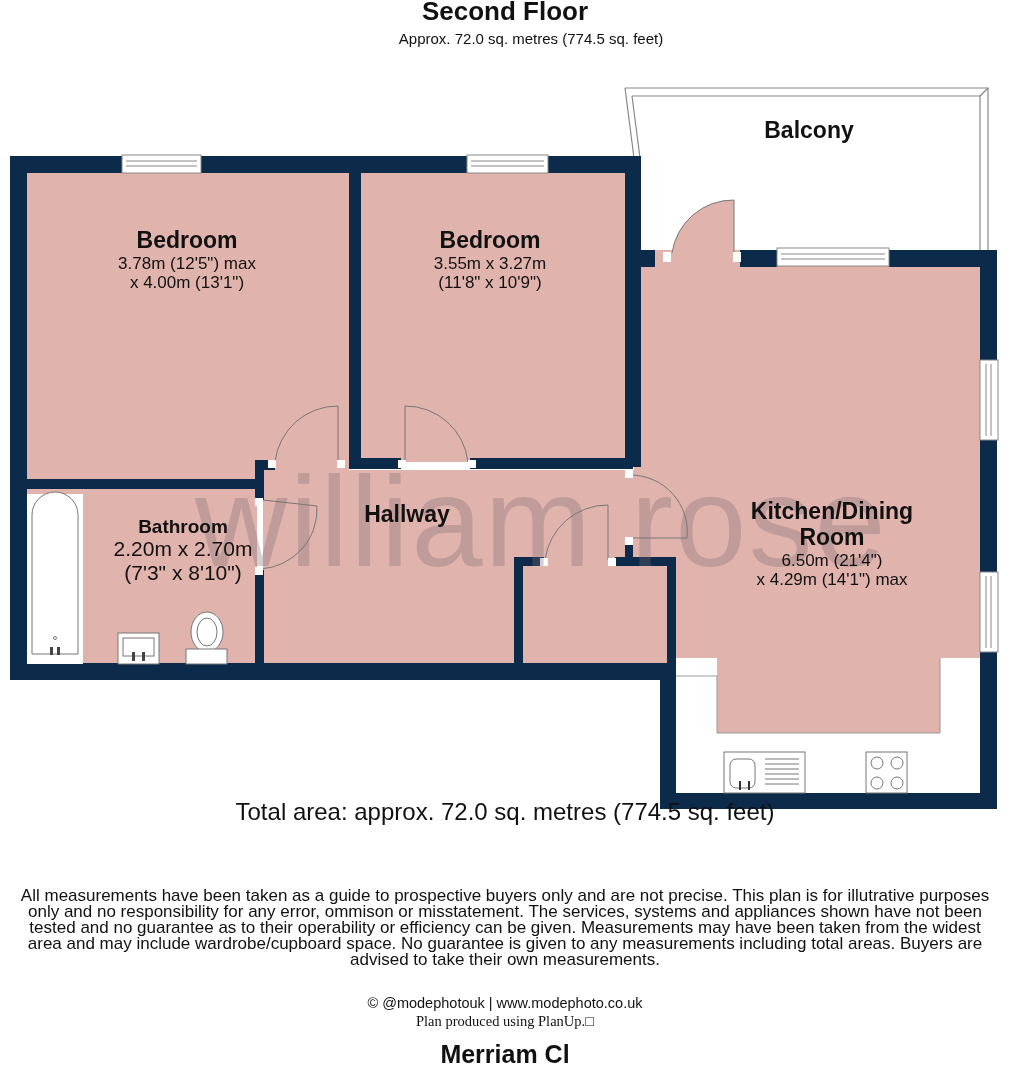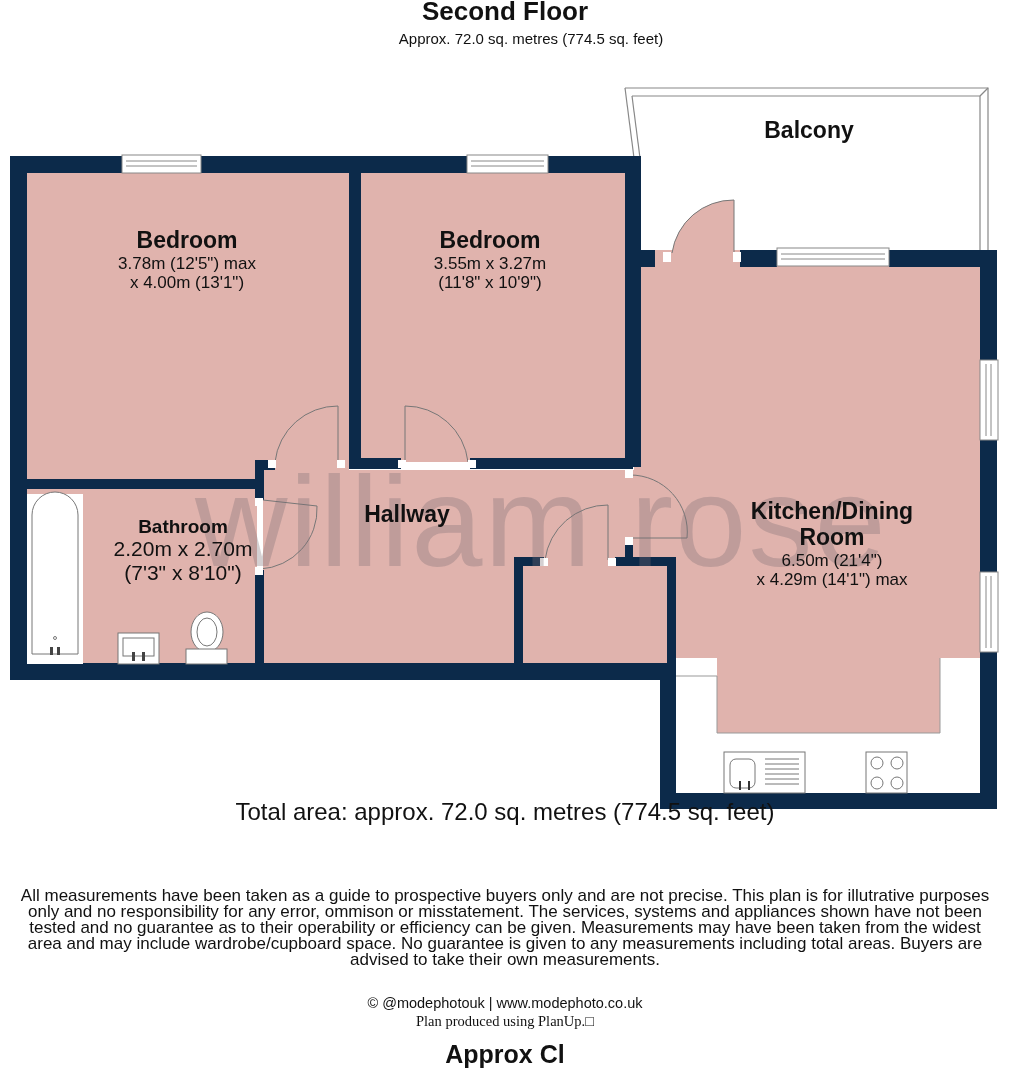--- a/index.html
+++ b/index.html
@@ -201,13 +201,13 @@
   <div class="room-name">Kitchen/Dining</div>
   <div class="room-name">Room</div>
   <div class="room-dim">6.50m (21'4")</div>
   <div class="room-dim">x 4.29m (14'1") max</div>
 </div>
 
 <div id="total-area" class="abs center">Total area: approx. 72.0 sq. metres (774.5 sq. feet)</div>
 <div id="disclaimer" class="abs">All measurements have been taken as a guide to prospective buyers only and are not precise. This plan is for illutrative purposes only and no responsibility for any error, ommison or misstatement. The services, systems and appliances shown have not been tested and no guarantee as to their operability or efficiency can be given. Measurements may have been taken from the widest area and may include wardrobe/cupboard space. No guarantee is given to any measurements including total areas. Buyers are advised to take their own measurements.</div>
 <div id="copyright" class="abs center">© @modephotouk | www.modephoto.co.uk</div>
 <div id="produced" class="abs center">Plan produced using PlanUp.□</div>
-<div id="address" class="abs center">Approx Cl</div>
+<div id="address" class="abs center">Merriam Cl</div>
 
 </body></html>

